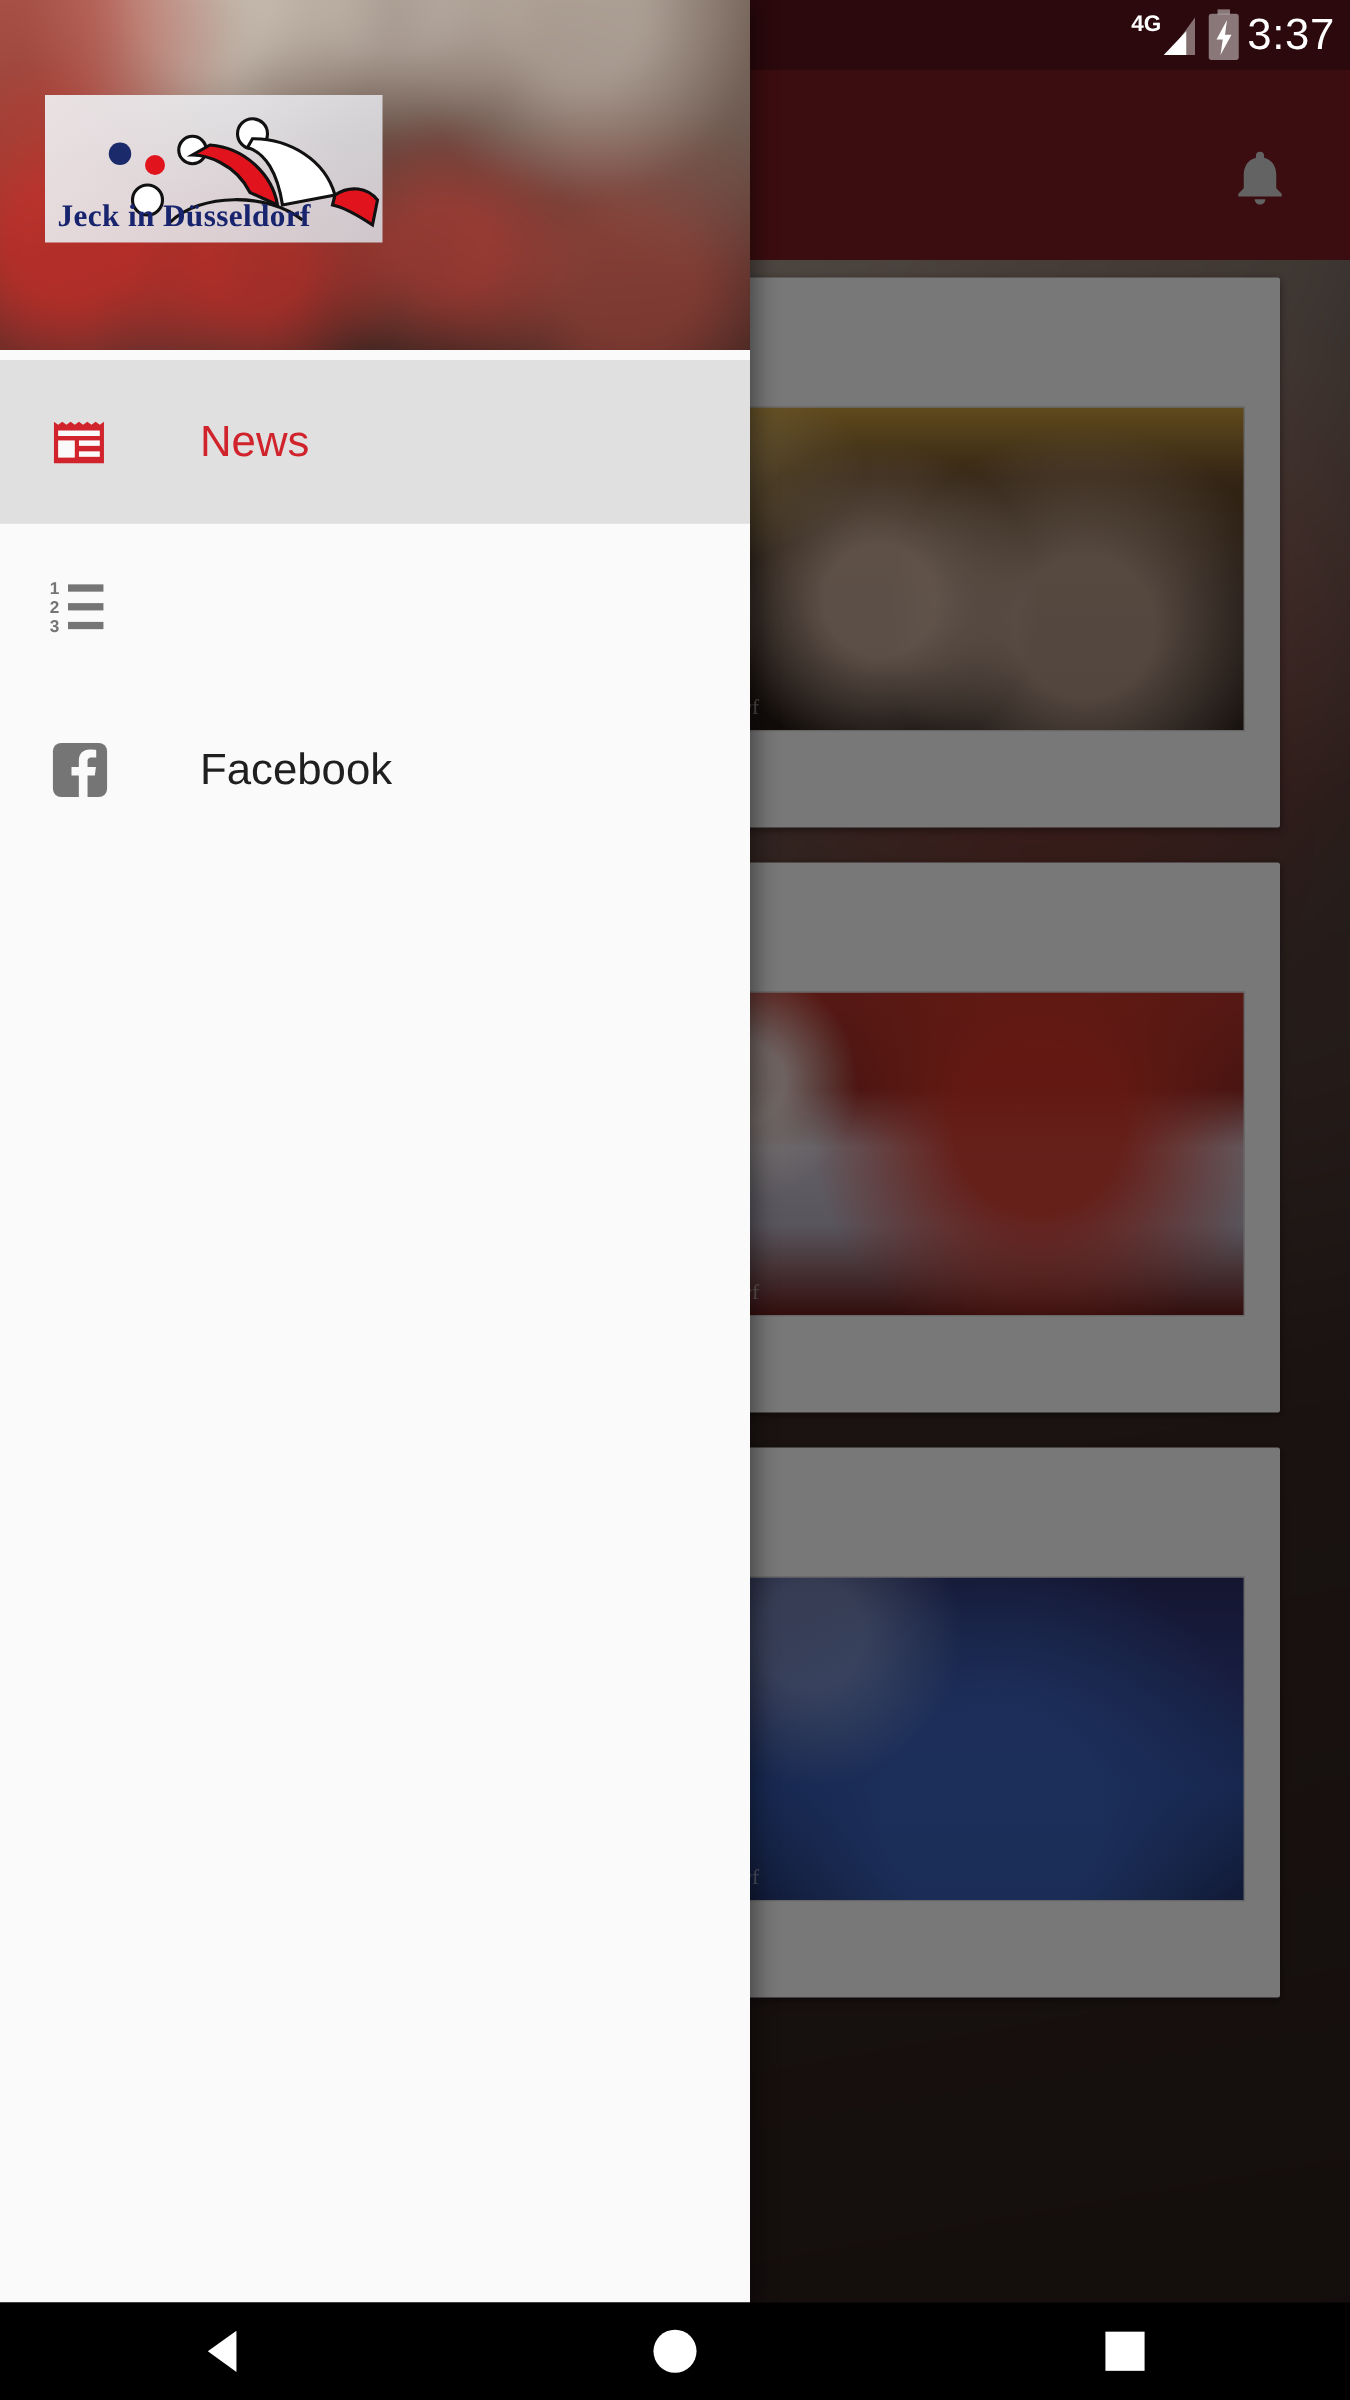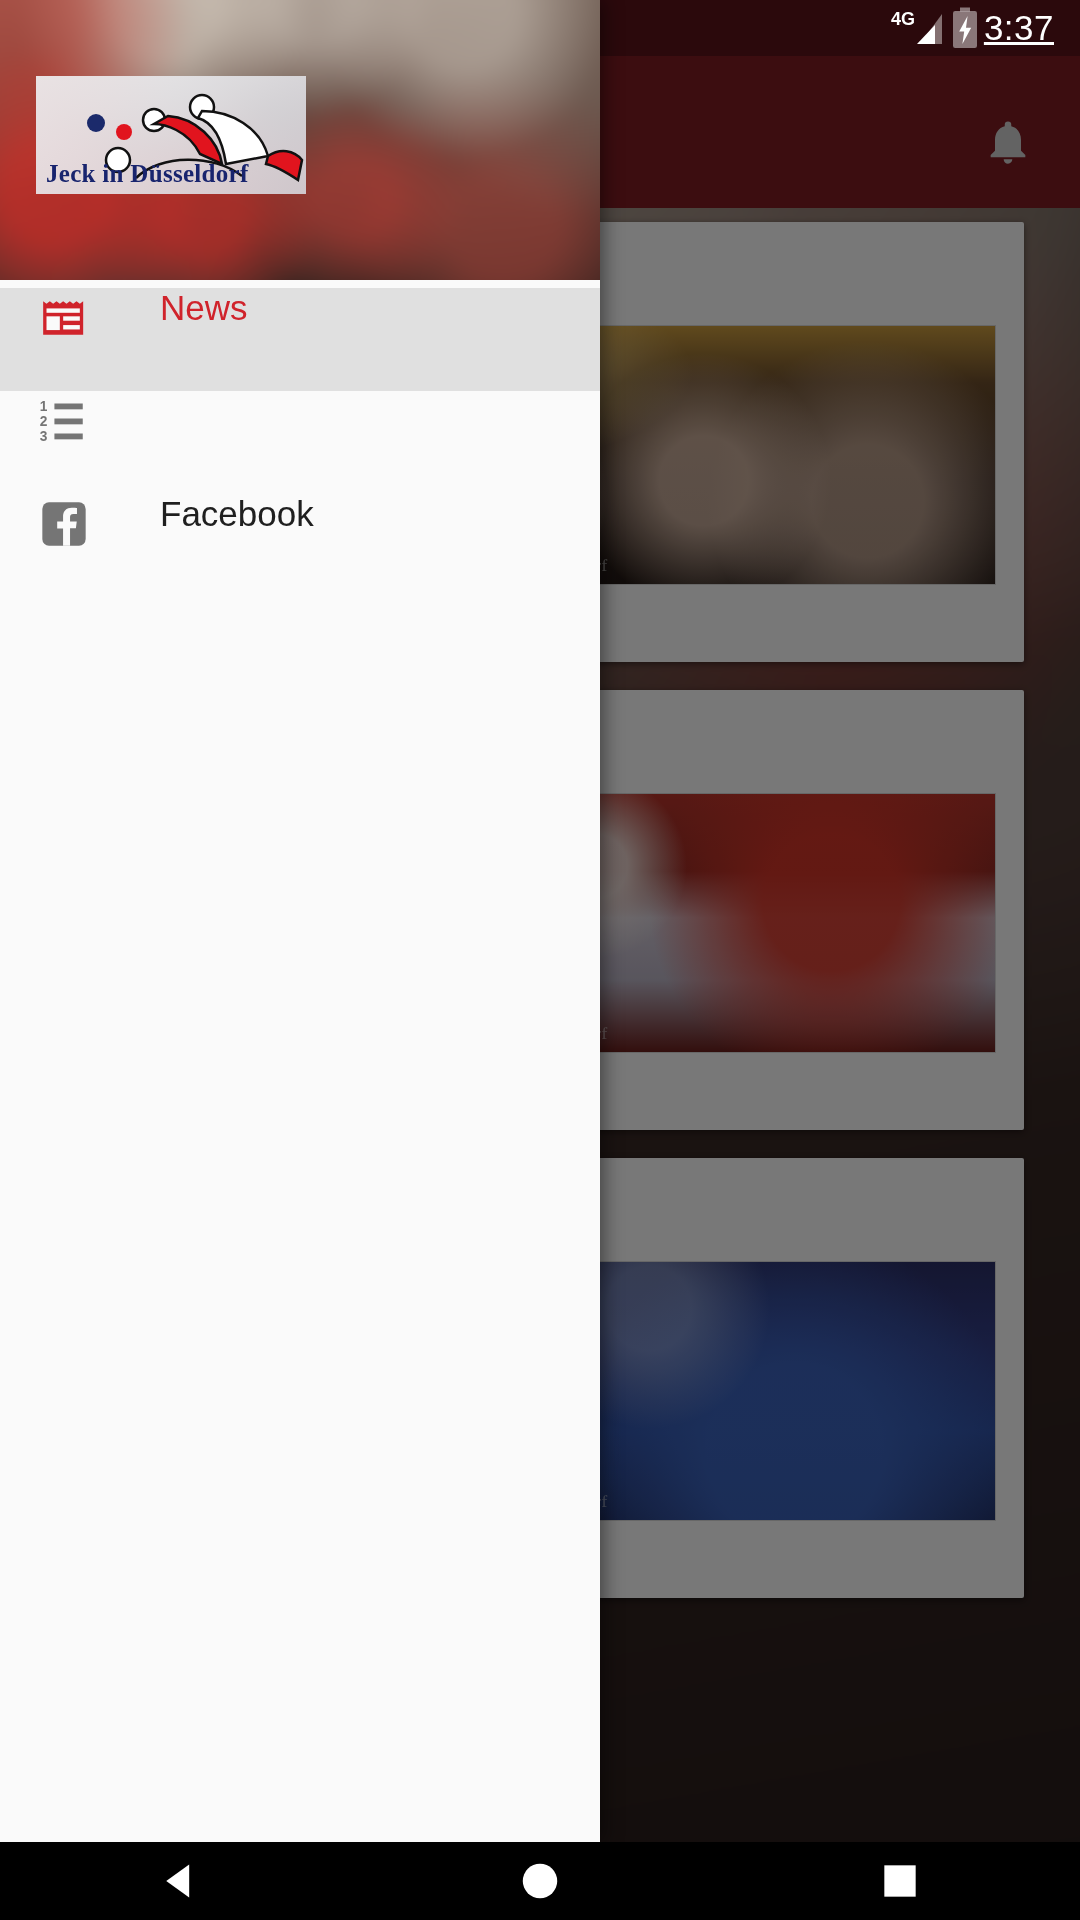--- a/index.html
+++ b/index.html
@@ -141,22 +141,22 @@
   .logo-text {
     position:absolute; left:10px; bottom:6px;
     font-family:"Liberation Serif", serif;
     font-weight:700; font-style:normal;
     font-size:25px; color:#18246e;
     letter-spacing:.3px; white-space:nowrap;
   }
 
   .drawer-list { padding-top:8px; background:#fafafa; }
   .nav-item {
-    display:flex; 
-    height:103px; padding-left:34px;
+    display:flex; align-items:center;
+    height:131px; padding-left:34px;
   }
   .nav-item.active { background:#e0e0e0; }
   .nav-icon {
     width:60px; height:60px;
     display:flex; align-items:center; justify-content:center;
     flex:0 0 60px;
   }
   .nav-label {
     margin-left:66px;
     font-size:35px; color:#1f1f1f; font-weight:400;
@@ -168,25 +168,25 @@
     position:absolute; left:0; bottom:0; width:1080px; height:78px;
     background:#000;
     display:flex; align-items:center; justify-content:space-around;
   }
   .nav-btn { width:120px; height:78px; display:flex; align-items:center; justify-content:center; }
 
   
   #statusbar {
     position:absolute; left:0; top:0; width:1080px; height:56px;
     display:flex; align-items:center; justify-content:flex-end;
-    padding-right:26px; gap:4px;
+    padding-right:12px; gap:4px;
     z-index:40;
   }
   .sb-clock {
-    color:#fff; font-size:35px; font-weight:400; letter-spacing:.5px;text-decoration:underline;
+    color:#fff; font-size:35px; font-weight:400; letter-spacing:.5px;
   }
   .sb-ico { display:flex; align-items:flex-end; }
 </style>
 </head>
 <body>
 
 <div id="app-root">
   <div class="photo-backdrop"></div>
 
   <div class="statusbar-bg"></div>

